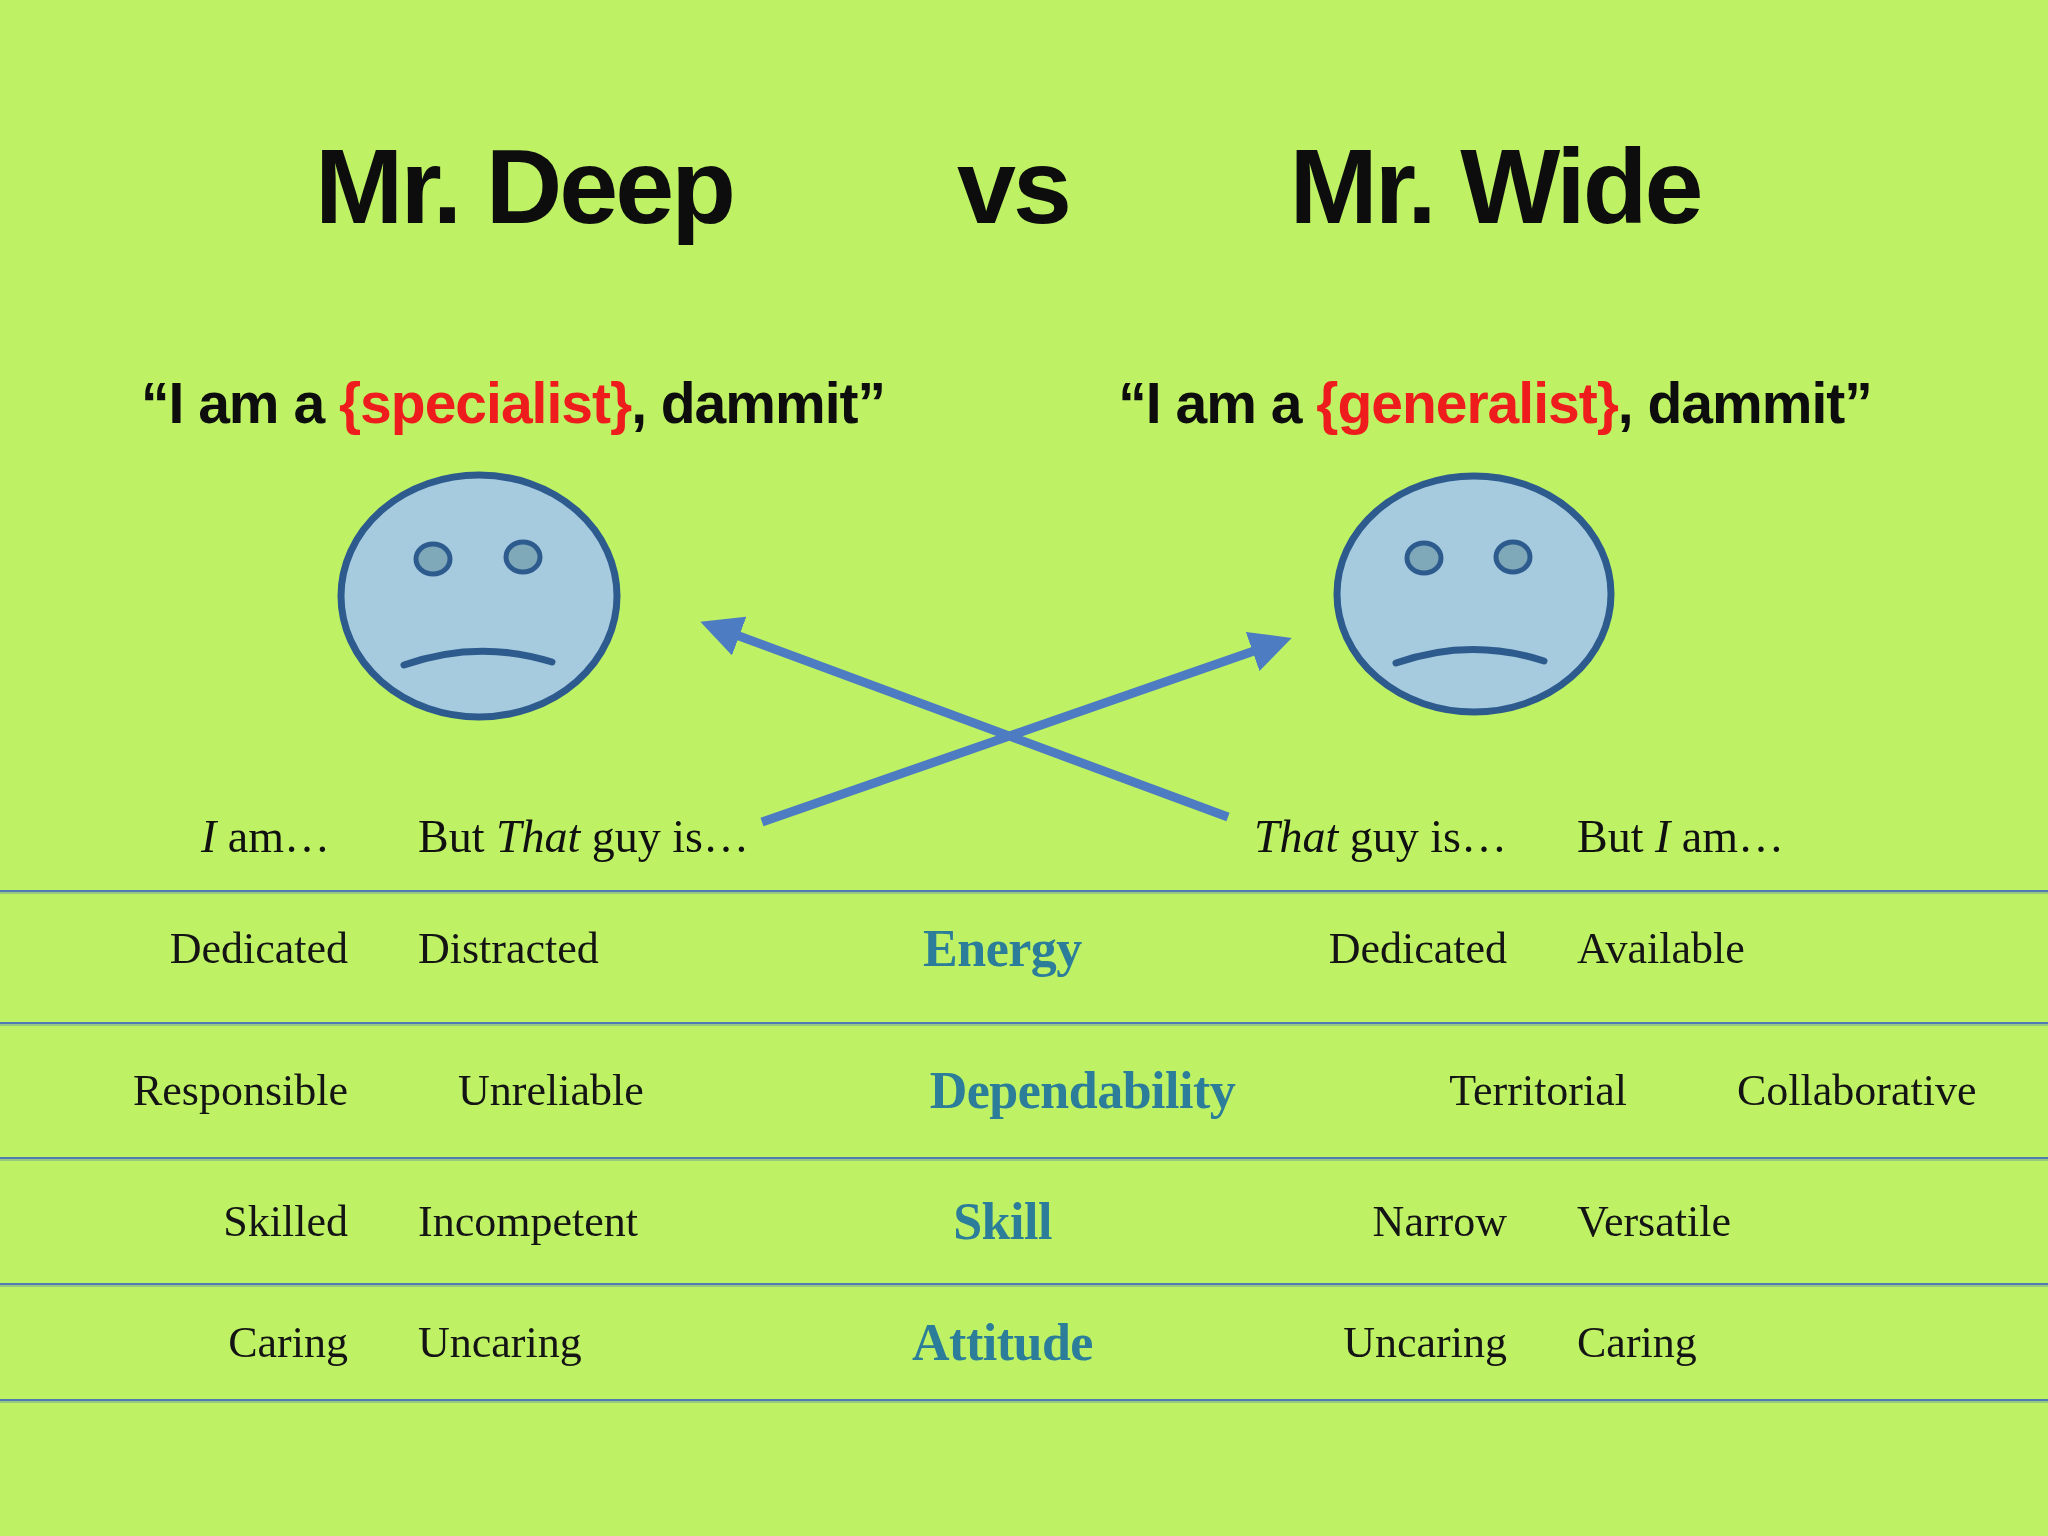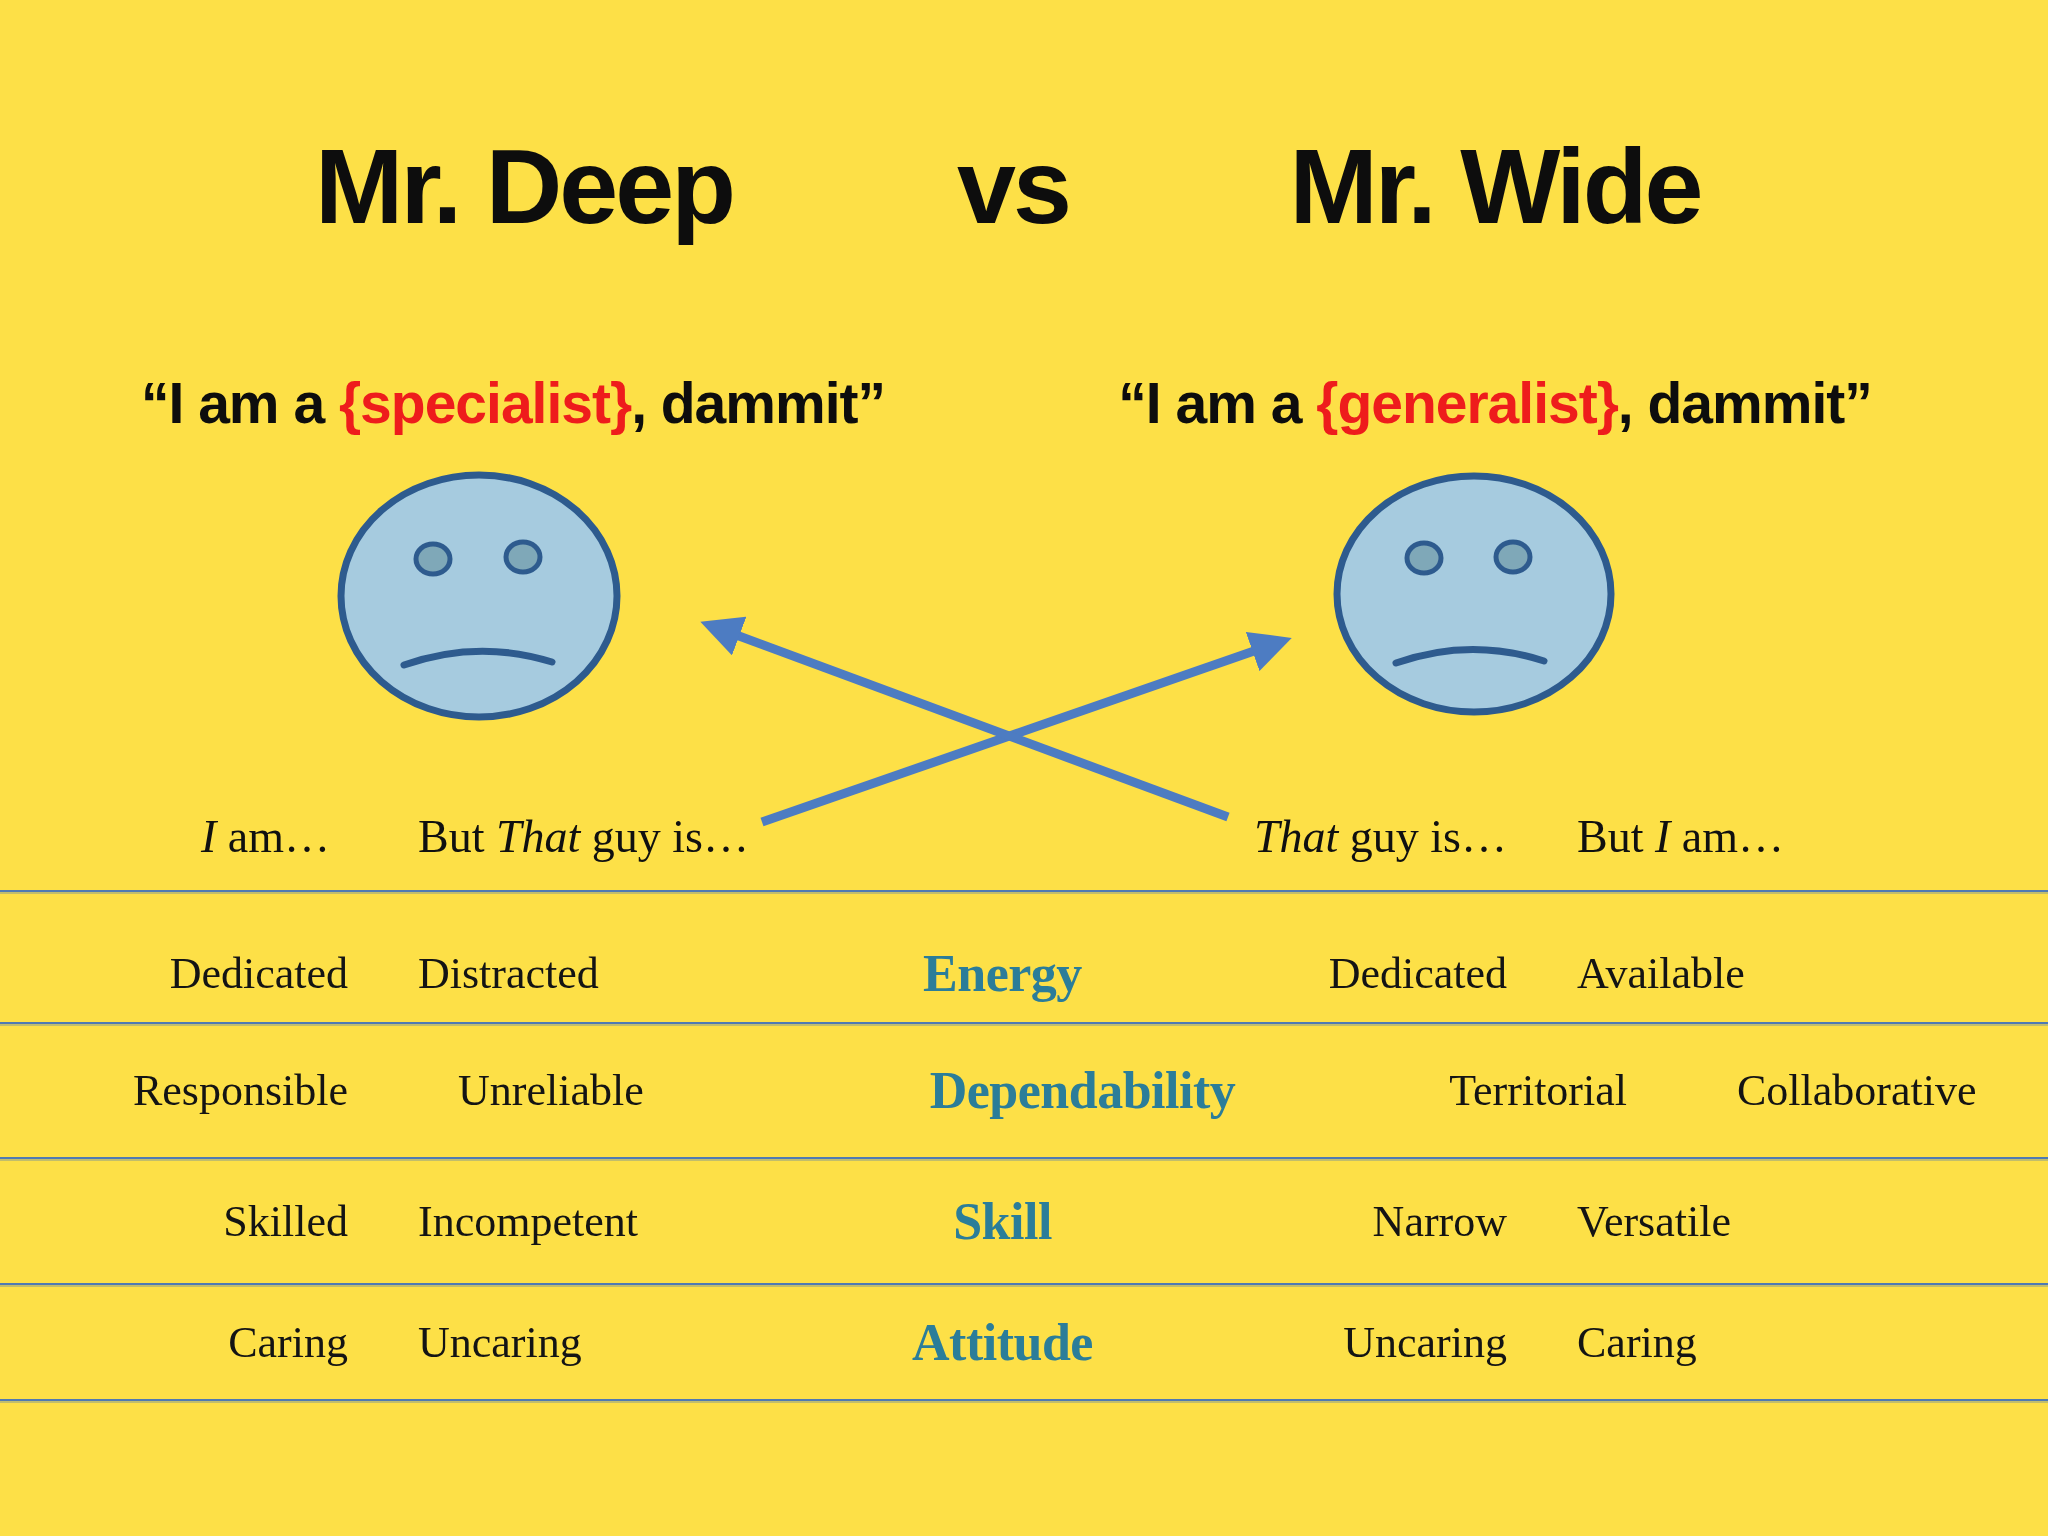--- a/index.html
+++ b/index.html
@@ -1,18 +1,18 @@
 <!DOCTYPE html>
 <html><head>
 <meta charset="utf-8">
 <style>
   html,body { margin:0; padding:0; background:#ffffff; }
   .slide {
     position:relative; width:2048px; height:1536px;
-    background:#fde047; overflow:hidden;
+    background:#bef264; overflow:hidden;
     font-family:"Liberation Sans", sans-serif; color:#111;
   }
 
   
   .title-span {
     position:absolute; top:128px; transform:translateX(-50%);
     white-space:nowrap; font-size:106px; font-weight:bold;
     letter-spacing:-3px; color:#0d0d0d; line-height:1.1;
   }
   .t-left  { left:524px; }
@@ -49,21 +49,21 @@
   .c5 { text-align:left;  padding-left:62px; }
 
   
   .hdr { top:788px; height:96px; font-size:46px; color:#101010; }
   .hdr .c1 { padding-right:30px; }
   .it { font-style:italic; }
 
   
   .trow { font-size:44px; color:#141414; }
   .trow .c3 { font-size:52px; font-weight:bold; color:#2b7d99; letter-spacing:-0.5px; }
-  .r1 { top:892px;  height:112px;margin-top:25px; }
+  .r1 { top:892px;  height:112px; }
   .r2 { top:1024px; height:133px;gap:40px; }
   .r3 { top:1159px; height:124px; }
   .r4 { top:1285px; height:114px; }
 
   
   .hline {
     position:absolute; left:0; width:2048px; height:2px;
     background:#4f7ab2; box-shadow:0 2px 0 rgba(79,122,178,0.35);
   }
   .l1 { top:890px; } .l2 { top:1022px; } .l3 { top:1157px; }

